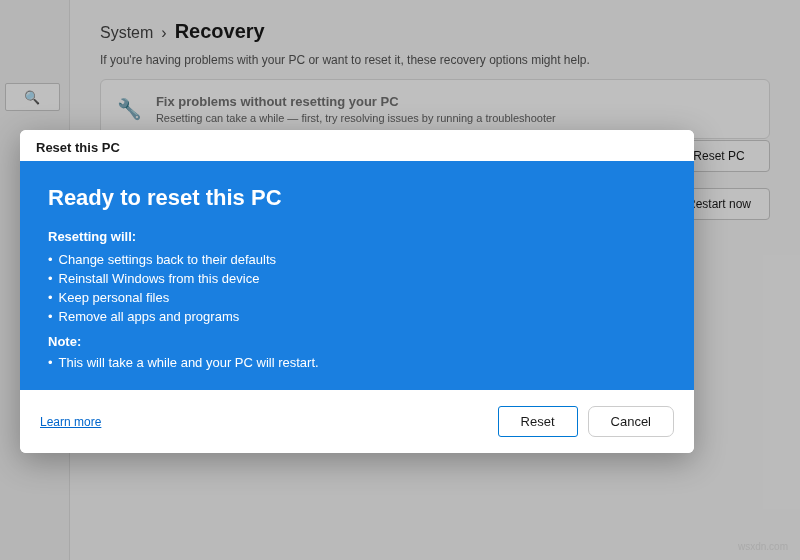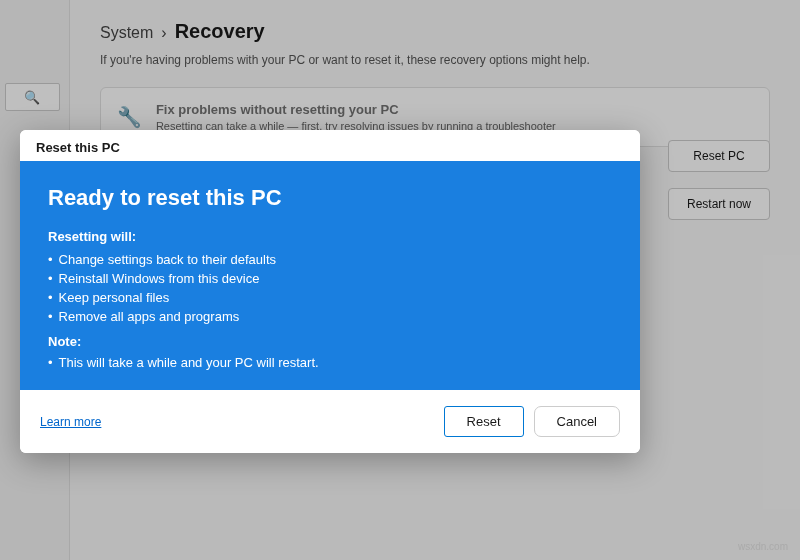--- a/index.html
+++ b/index.html
@@ -81,21 +81,21 @@
 
     .breadcrumb-recovery {
       font-size: 20px;
       color: #1a1a1a;
       font-weight: 700;
     }
 
     .subtitle {
       font-size: 12px;
       color: #555;
-      margin-bottom: 20px;
+      margin-bottom: 12px;
     }
 
     
     .fix-section {
       background: white;
       border: 1px solid #e0e0e0;
       border-radius: 6px;
       padding: 14px 16px;
       display: flex;
       align-items: center;
@@ -152,21 +152,21 @@
       width: 100%; height: 100%;
       background: rgba(0,0,0,0.25);
       z-index: 10;
     }
 
     
     .modal {
       position: absolute;
       top: 130px;
       left: 20px;
-      width: 620px;
+      width: 674px;
       background: white;
       border-radius: 6px;
       box-shadow: 0 8px 32px rgba(0,0,0,0.3);
       z-index: 20;
       overflow: hidden;
     }
 
     .modal-title-bar {
       background: white;
       padding: 10px 16px 6px;

